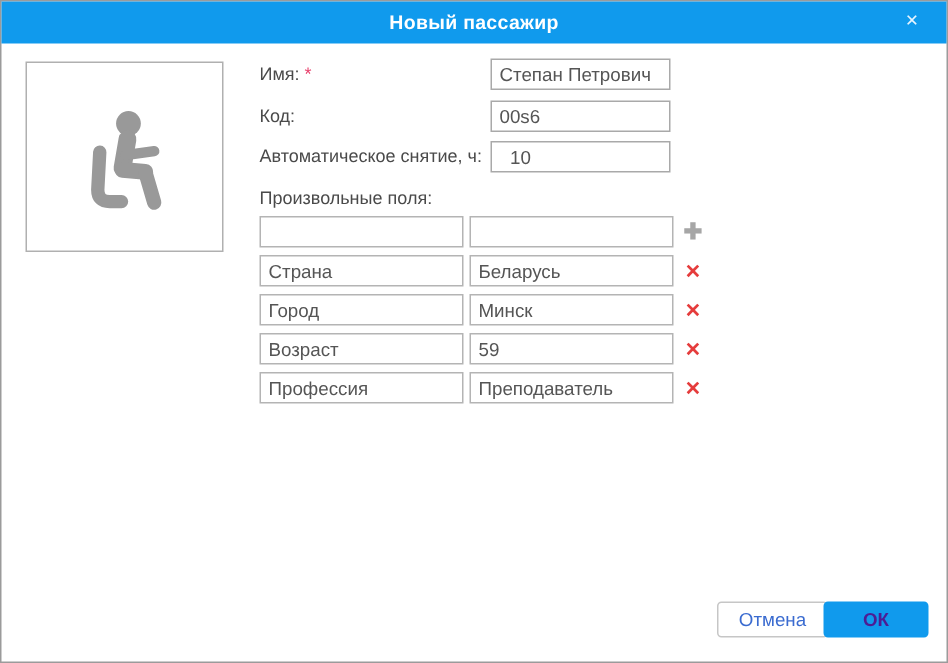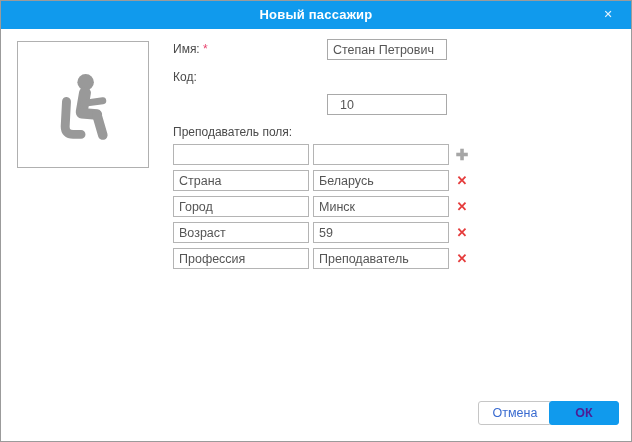--- a/index.html
+++ b/index.html
@@ -122,24 +122,26 @@
     </svg>
   </div>
 
   <label class="flabel lbl-name">
     <span>Имя:</span>
     <span class="req">*</span>
   </label>
   <input class="tinput inp-name" type="text" value="Степан Петрович" style="">
 
   <label class="flabel lbl-code">Код:</label>
+  <input class="tinput inp-code" type="text" value="00s6" style="">
 
+  <label class="flabel lbl-auto">Автоматическое снятие, ч:</label>
   <input class="tinput inp-auto" type="text" value="10" style="">
 
-  <label class="flabel lbl-custom">Преподаватель поля:</label>
+  <label class="flabel lbl-custom">Произвольные поля:</label>
 
   <div class="crow row-0">
     <input class="key" type="text" value="" style="">
     <input class="val" type="text" value="" style="">
     <span class="row-icon add-icon">✚</span>
   </div>
 
   <div class="crow row-1">
     <input class="key" type="text" value="Страна" style="">
     <input class="val" type="text" value="Беларусь" style="">

